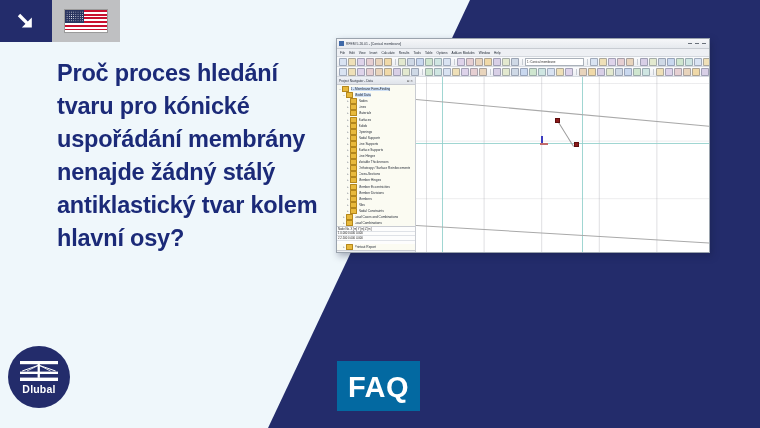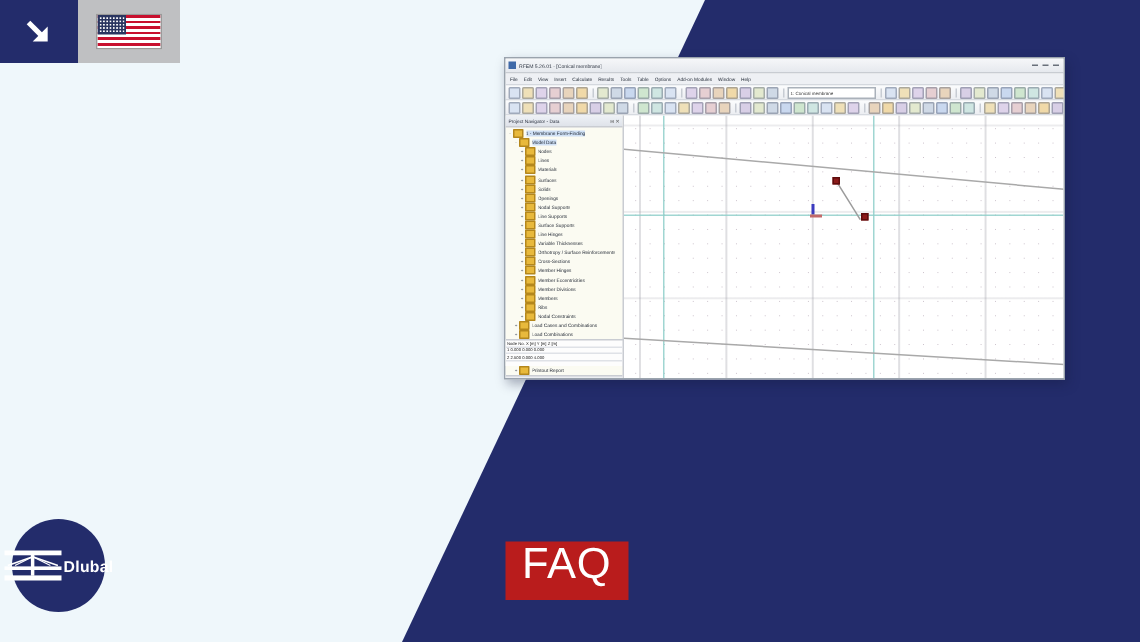--- a/index.html
+++ b/index.html
@@ -26,29 +26,29 @@
       background-image:radial-gradient(#ffffff 0.4px, transparent 0.5px);
       background-size:2.2px 2.2px;}
 
   
   #headline{position:absolute;left:57px;top:57px;width:262px;
       color:#1b2a78;font-weight:bold;font-size:23.5px;line-height:33px;
       letter-spacing:-0.2px;}
 
   
   #logo{position:absolute;left:8px;top:346px;width:62px;height:62px;border-radius:50%;
-      background:#232c6b;display:flex;flex-direction:row;
+      background:#232c6b;display:flex;flex-direction:column;
       align-items:center;justify-content:center;}
   #logo-mark{width:40px;height:22px;position:relative;}
   #logo-text{color:#fff;font-weight:bold;font-size:10.5px;letter-spacing:0.2px;margin-top:1px;}
 
   
   #faq-row{position:absolute;left:337px;top:361px;display:flex;align-items:center;gap:13px;}
-  #faq-badge{background:#b91c1c;color:#ffffff;font-weight:normal;font-size:29px;
-      line-height:1;padding:1px 11px 9px 11px;letter-spacing:0.5px;}
+  #faq-badge{background:#0369a1;color:#ffffff;font-weight:bold;font-size:29px;
+      line-height:1;padding:12px 11px 9px 11px;letter-spacing:0.5px;}
   #faq-number{color:#ffffff;font-weight:bold;font-size:31px;letter-spacing:0.5px;}
 
   
   #app-shot{position:absolute;left:336px;top:38px;width:374px;height:215px;
       background:#f4f4f4;border:1px solid #9aa3ad;box-sizing:border-box;
       box-shadow:2px 3px 7px rgba(20,25,60,.35);overflow:hidden;
       font-family:"Liberation Sans",sans-serif;}
   .ws-titlebar{height:9px;background:linear-gradient(to bottom,#f6f7f9,#e6e9ee);
       border-bottom:1px solid #c8ccd2;display:flex;align-items:center;padding:0 2px;}
   .ws-ticon{width:5px;height:5px;background:#3f69a8;margin-right:2px;flex:0 0 auto;}
@@ -125,20 +125,21 @@
 
   <div id="flag-badge">
     <div class="flag">
       <div class="stripes"></div>
       <div class="canton">
           <div class="stars"></div>
         </div>
     </div>
   </div>
 
+  <div id="headline">Proč proces hledání tvaru pro kónické uspořádání membrány nenajde žádný stálý antiklastický tvar kolem hlavní osy?</div>
 
   <div id="logo">
     <div id="logo-mark">
       <svg width="40" height="22" viewBox="0 0 40 22" aria-hidden="true">
         <rect x="1" y="1" width="38" height="3.2" fill="#ffffff"></rect>
         <rect x="1" y="17.6" width="38" height="3.4" fill="#ffffff"></rect>
         <rect x="1" y="11.6" width="38" height="2.4" fill="#ffffff"></rect>
         <rect x="18.6" y="4" width="2.3" height="13.8" fill="#ffffff"></rect>
         <path d="M19.8 5.2 L3.2 11.0 M19.8 5.2 L36.6 11.0" stroke="#ffffff" stroke-width="1"></path>
         <path d="M19.8 5.2 L8.0 11.0 M19.8 5.2 L31.6 11.0" stroke="#ffffff" stroke-width="0.8"></path>

